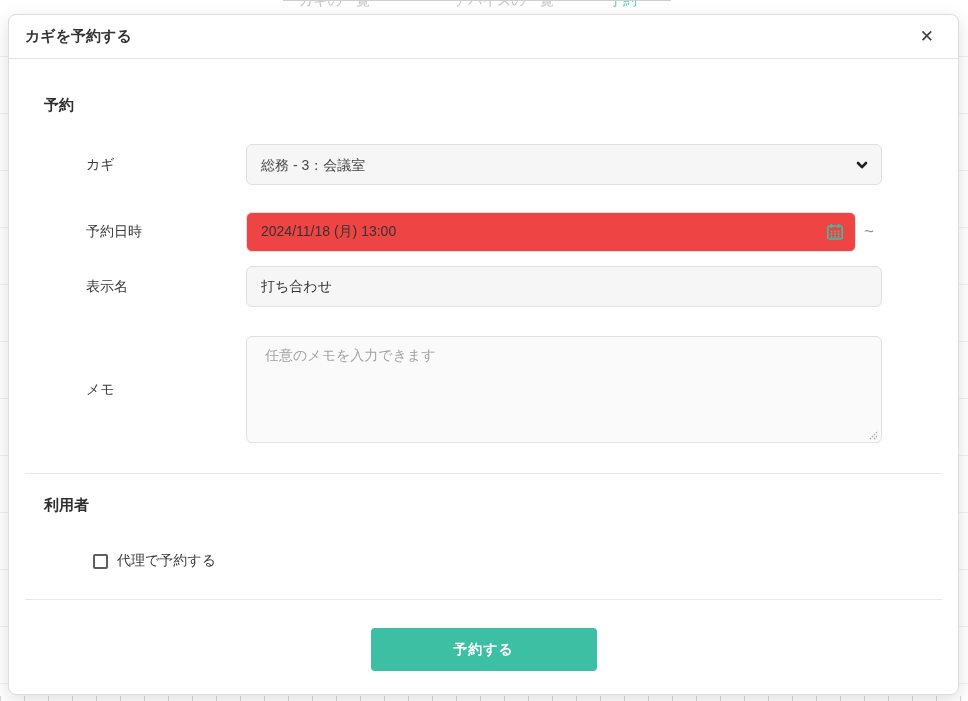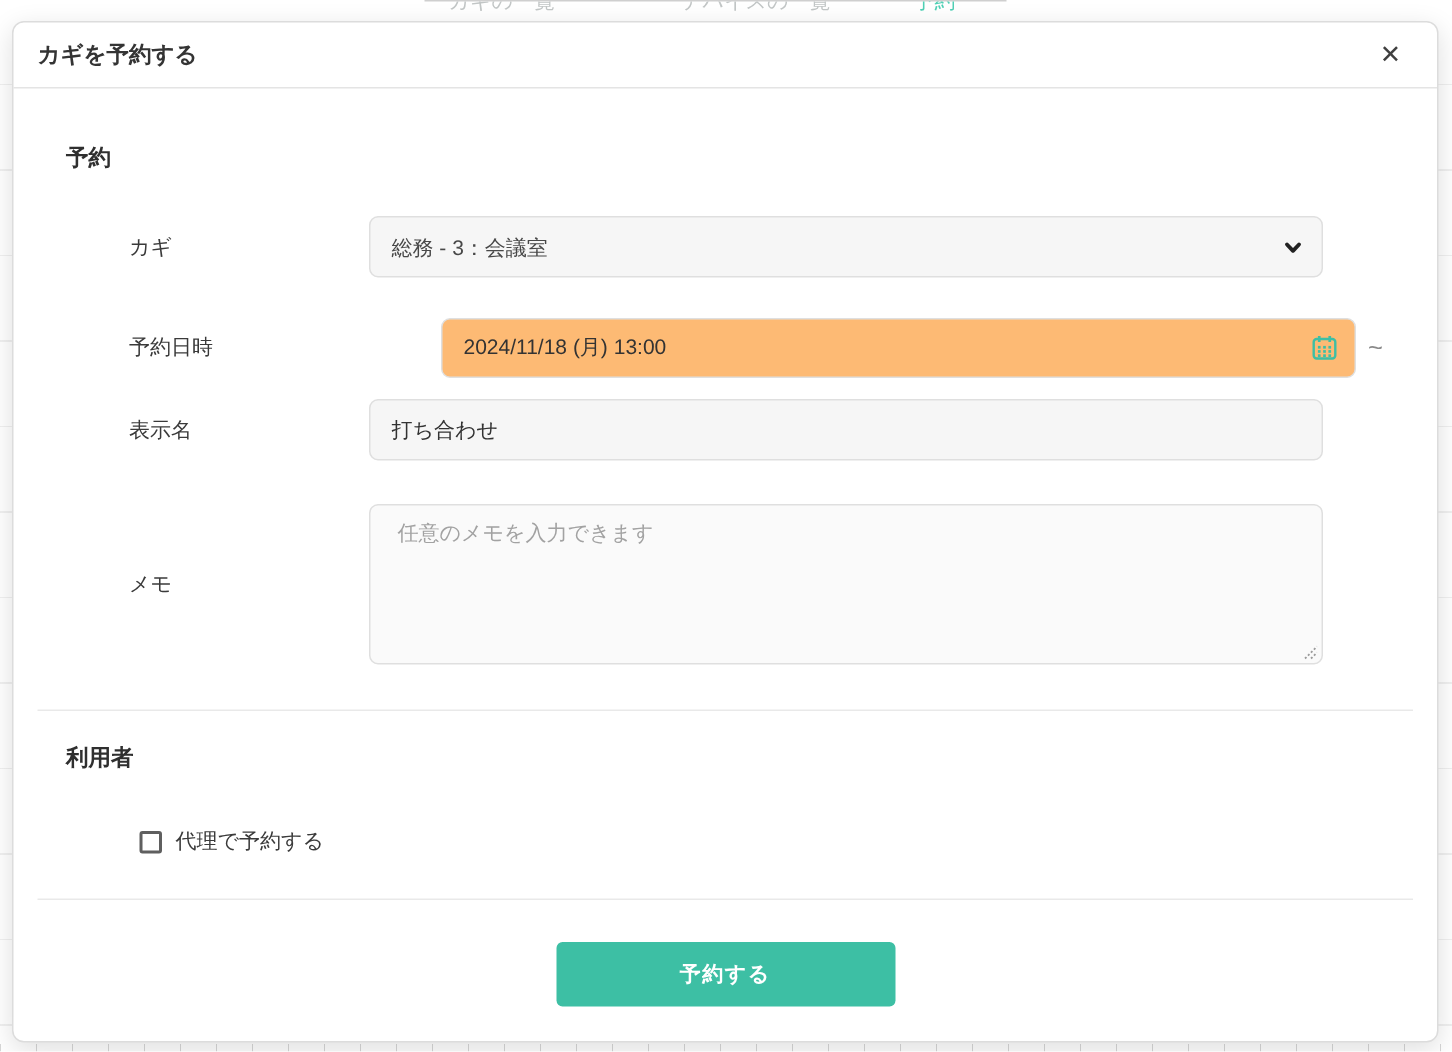--- a/index.html
+++ b/index.html
@@ -50,21 +50,21 @@
   }
 
   .section-heading { font-size:15px; font-weight:700; color:#2f2f2f; margin-left:35px; }
   .heading-reservation { margin-top:37px; }
   .heading-users { margin-top:22px; }
 
   .form-row {
     display:flex; align-items:center; padding-left:77px; margin-top:29px;
   }
   .row-key { margin-top:29px; }
-  .row-datetime { margin-top:27px;gap:48px; }
+  .row-datetime { margin-top:27px; }
   .row-name { margin-top:14px; }
   .row-memo { margin-top:29px; }
   .field-label { width:160px; font-size:14px; color:#3a3a3a; flex:none; }
   .field-control { width:636px; flex:none; position:relative; }
 
   
   .select-wrap { position:relative; }
   select.key-select {
     width:100%; height:41px; appearance:none; -webkit-appearance:none;
     background:#f6f6f6; border:1px solid #dfdfdf; border-radius:6px;
@@ -73,21 +73,21 @@
   }
   .select-chevron {
     position:absolute; right:12px; top:50%; transform:translateY(-50%);
     pointer-events:none; display:flex;
   }
 
   
   .datetime-group { display:flex; align-items:center; width:636px; }
   .date-wrap { position:relative; flex:1; }
   input.date-input {
-    width:100%; height:40px; background:#fdba74; border:1px solid #dfdfdf;
+    width:100%; height:40px; background:#ef4444; border:1px solid #dfdfdf;
     border-radius:6px; font-size:14px; color:#333; padding:0 38px 0 14px;
     font-family:inherit;
   }
   .cal-icon {
     position:absolute; right:11px; top:50%; transform:translateY(-50%);
     display:flex; cursor:pointer;
   }
   .range-sep { font-size:17px; color:#8a8a8a; padding:0 8px; flex:none; }
 
   

